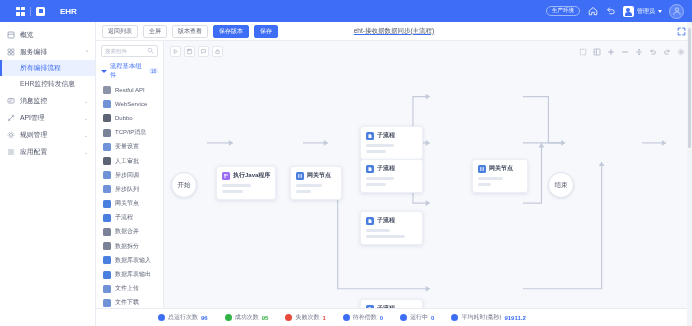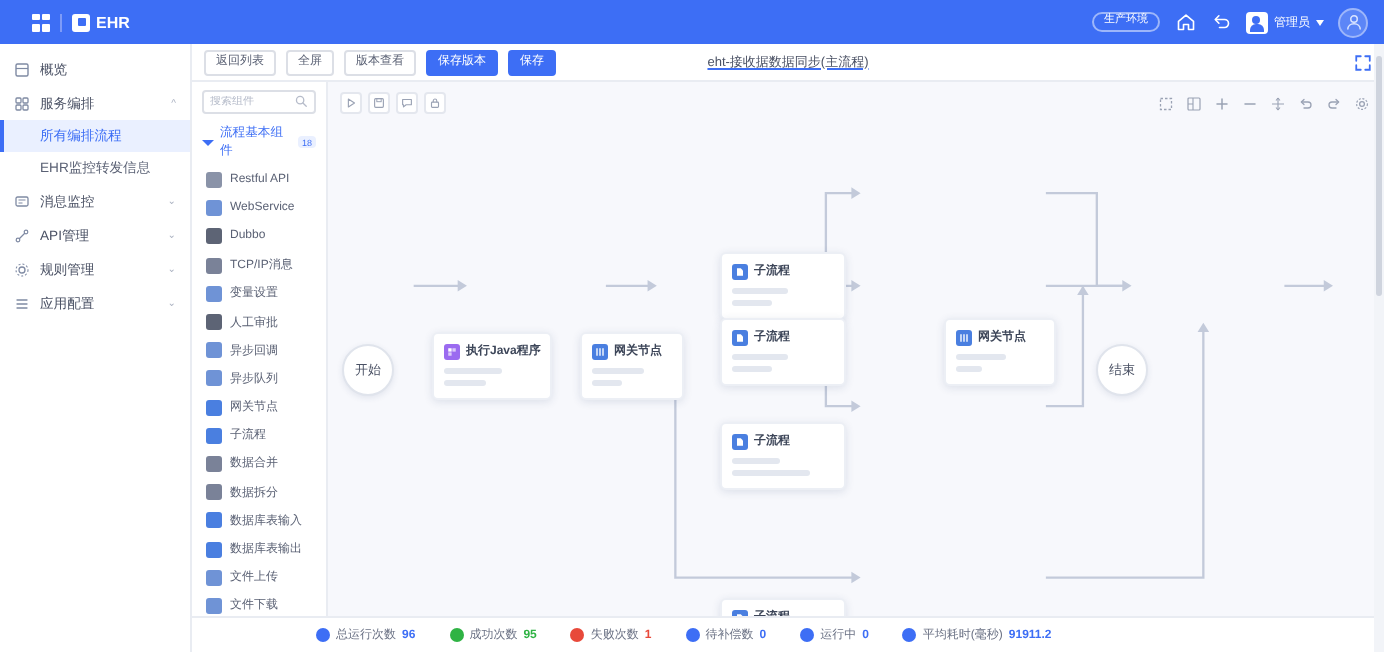--- a/index.html
+++ b/index.html
@@ -21,21 +21,21 @@
   .logo-wrap { display: flex; align-items: center; gap: 4px; width: 92px; }
   .logo-mark { width: 18px; height: 14px; flex: 0 0 18px; }
   .logo-text { line-height: 1; }
   .logo-title { color: #fff; font-size: 8.5px; font-weight: bold; letter-spacing: .2px; }
   .logo-sub { color: #cfdcff; font-size: 4.2px; letter-spacing: .3px; margin-top: 1px; }
 
   .hdr-apps { display: flex; align-items: center; gap: 5px; margin-left: 10px; }
   .grid-icon { width: 9px; height: 9px; display: grid; grid-template-columns: 1fr 1fr; gap: 1.5px; }
   .grid-icon i { background: #fff; border-radius: .5px; }
   .hdr-div { width: 1px; height: 9px; background: #7e9bf8; }
-  .app-chip { display: flex; align-items: center; gap: 3px; }
+  .app-chip { display: flex; align-items: center; gap: 15px; }
   .app-chip .sq { width: 9px; height: 9px; background: #fff; border-radius: 1.5px; position: relative; }
   .app-chip .sq::after { content:""; position:absolute; left:2.5px; top:2.5px; width:4px; height:4px; background:#3d6ef5; border-radius:.5px; }
   .app-chip span { color: #fff; font-size: 8px; font-weight: bold; }
 
   .hdr-right { margin-left: auto; display: flex; align-items: center; gap: 7px; padding-right: 2px; }
   .env-chip {
     border: 1px solid #9db6fa; border-radius: 7px; color: #fff; font-size: 5.5px;
     padding: 1.5px 5px; line-height: 1; white-space: nowrap;
   }
   .hdr-ico { width: 11px; height: 11px; color: #fff; display: flex; align-items: center; justify-content: center; }

